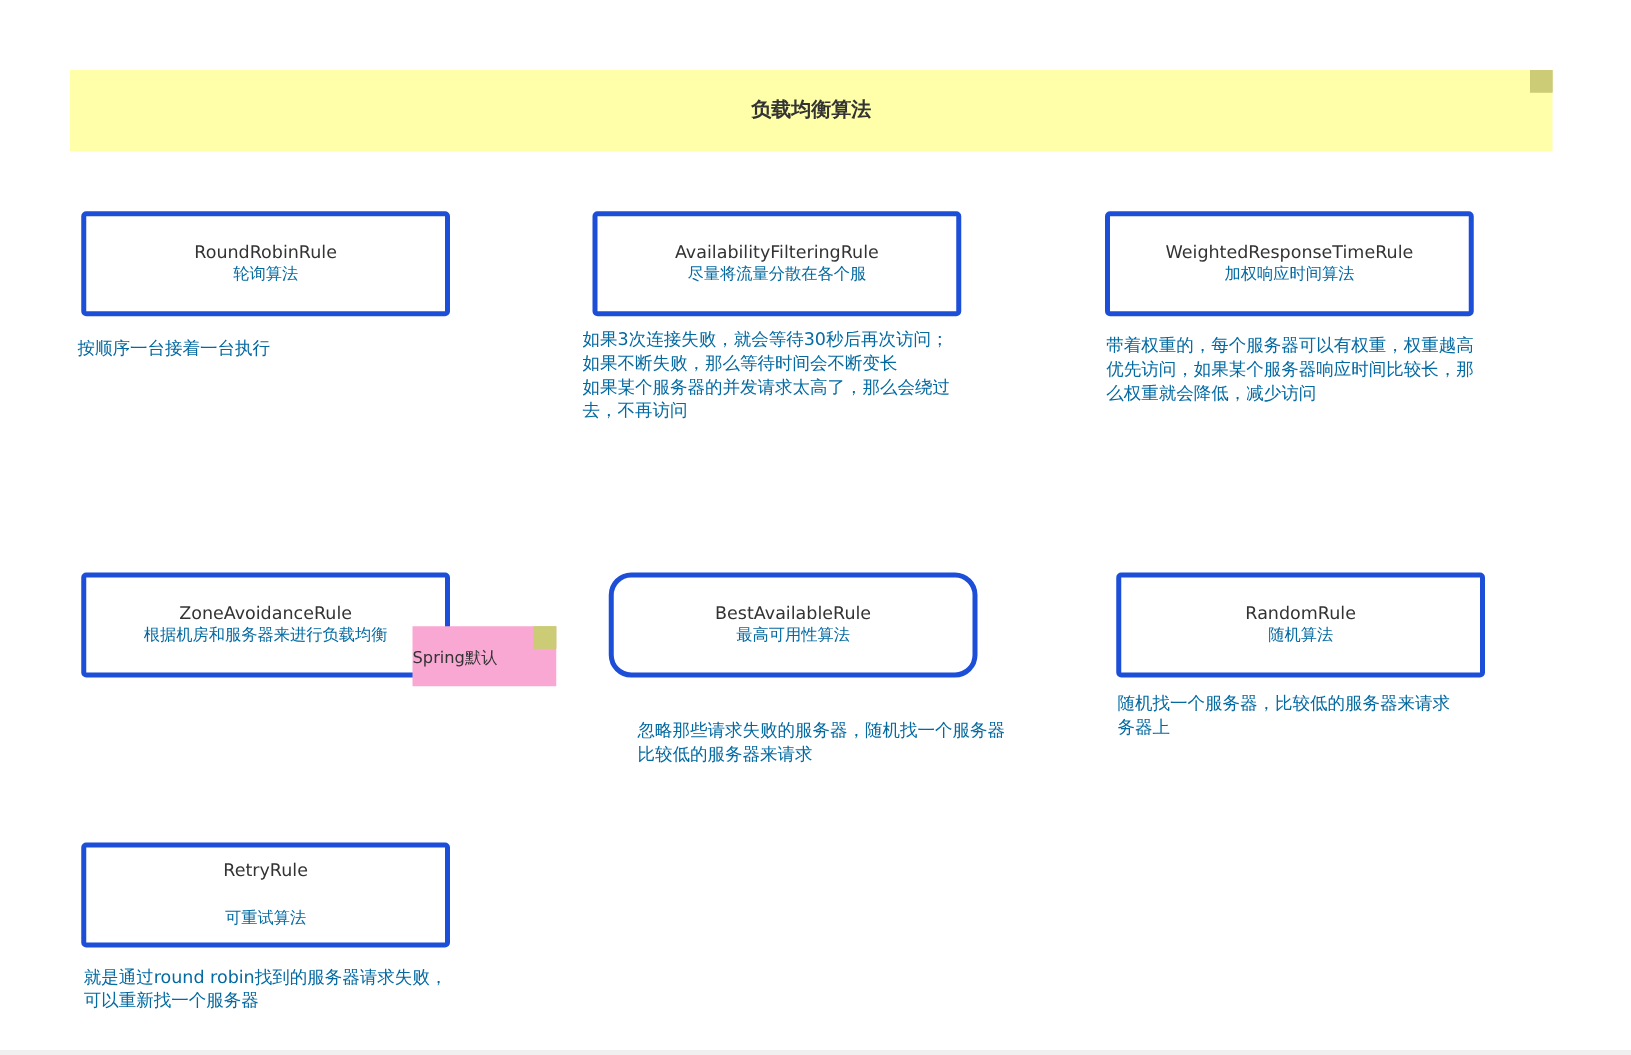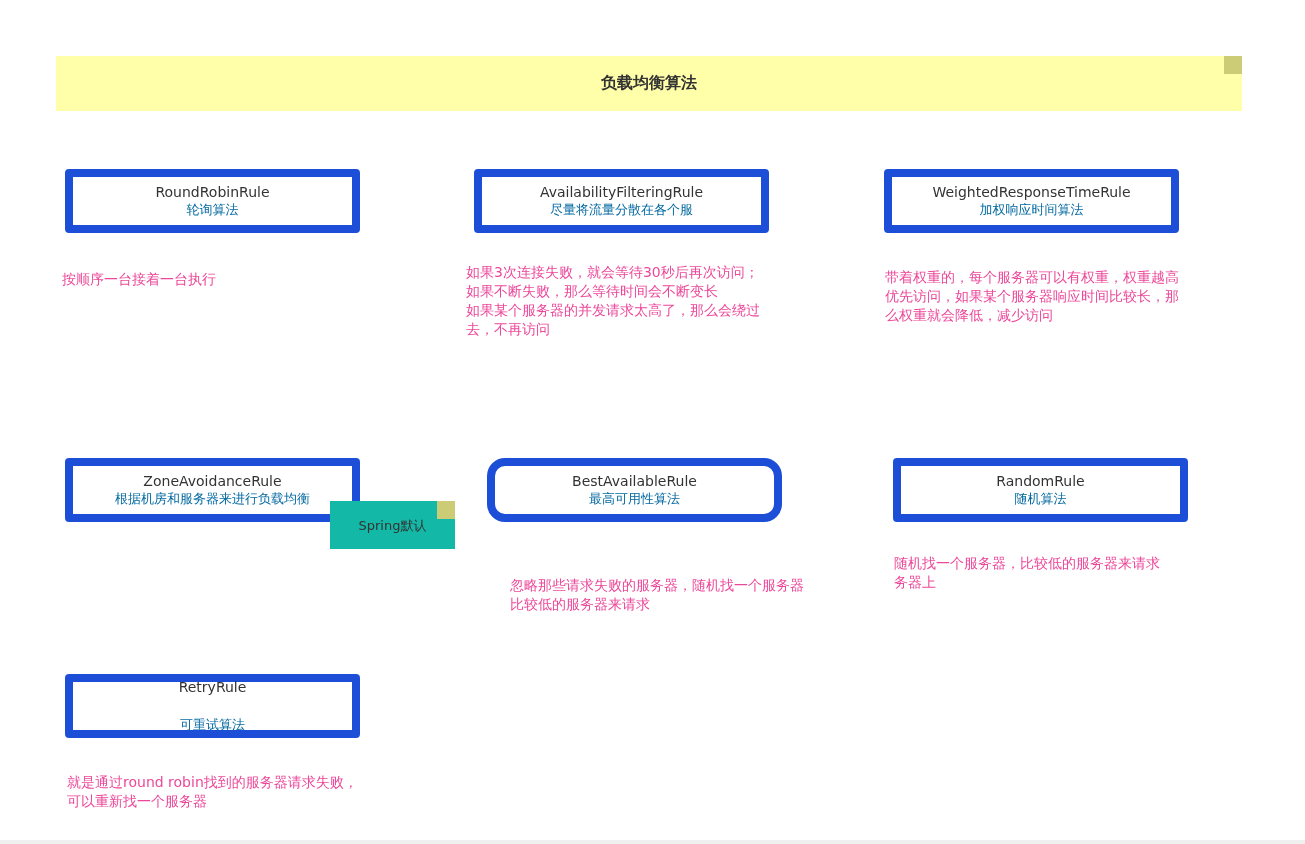--- a/index.html
+++ b/index.html
@@ -37,53 +37,53 @@
       width: 0;
       height: 0;
       border-style: solid;
       border-width: 0 0 18px 18px;
       border-color: transparent transparent #cccc77 #cccc77;
     }
     .title-note {
       left: 56px;
       top: 56px;
       width: 1186px;
-      height: 55px;
+      height: 65px;
       display: flex;
       align-items: center;
       justify-content: center;
     }
     .title-note .title-text {
       font-size: 16px;
       font-weight: bold;
       color: #333333;
     }
     .spring-note {
       left: 330px;
       top: 501px;
-      width: 125px;
+      width: 115px;
       height: 48px;
       display: flex;
       align-items: center;
-      justify-content: center;
-      background: #14b8a6;
+      justify-content: flex-start;
+      background: #f9a8d4;
     }
     .spring-note .fold {
       border-width: 0 18px 18px 0;
     }
     .spring-note .note-text {
       font-size: 13px;
       color: #333333;
       padding-top: 2px;
     }
     .rule-box {
       position: absolute;
       width: 295px;
-      height: 64px;
-      border: 8px solid #1d4ed8;
+      height: 84px;
+      border: 4px solid #1d4ed8;
       border-radius: 4px;
       background: #ffffff;
       box-sizing: border-box;
       display: flex;
       flex-direction: column;
       align-items: center;
       justify-content: center;
       text-align: center;
       line-height: 17px;
     }
@@ -92,21 +92,21 @@
       color: #333333;
     }
     .rule-box .rule-desc {
       font-size: 13px;
       color: #0369a1;
     }
     .desc-text {
       position: absolute;
       font-size: 14px;
       line-height: 19px;
-      color: #ec4899;
+      color: #0369a1;
       white-space: pre-line;
     }
     .bottom-bar {
       position: absolute;
       left: 0;
       top: 840px;
       width: 1305px;
       height: 4px;
       background: #f0f0f0;
     }

